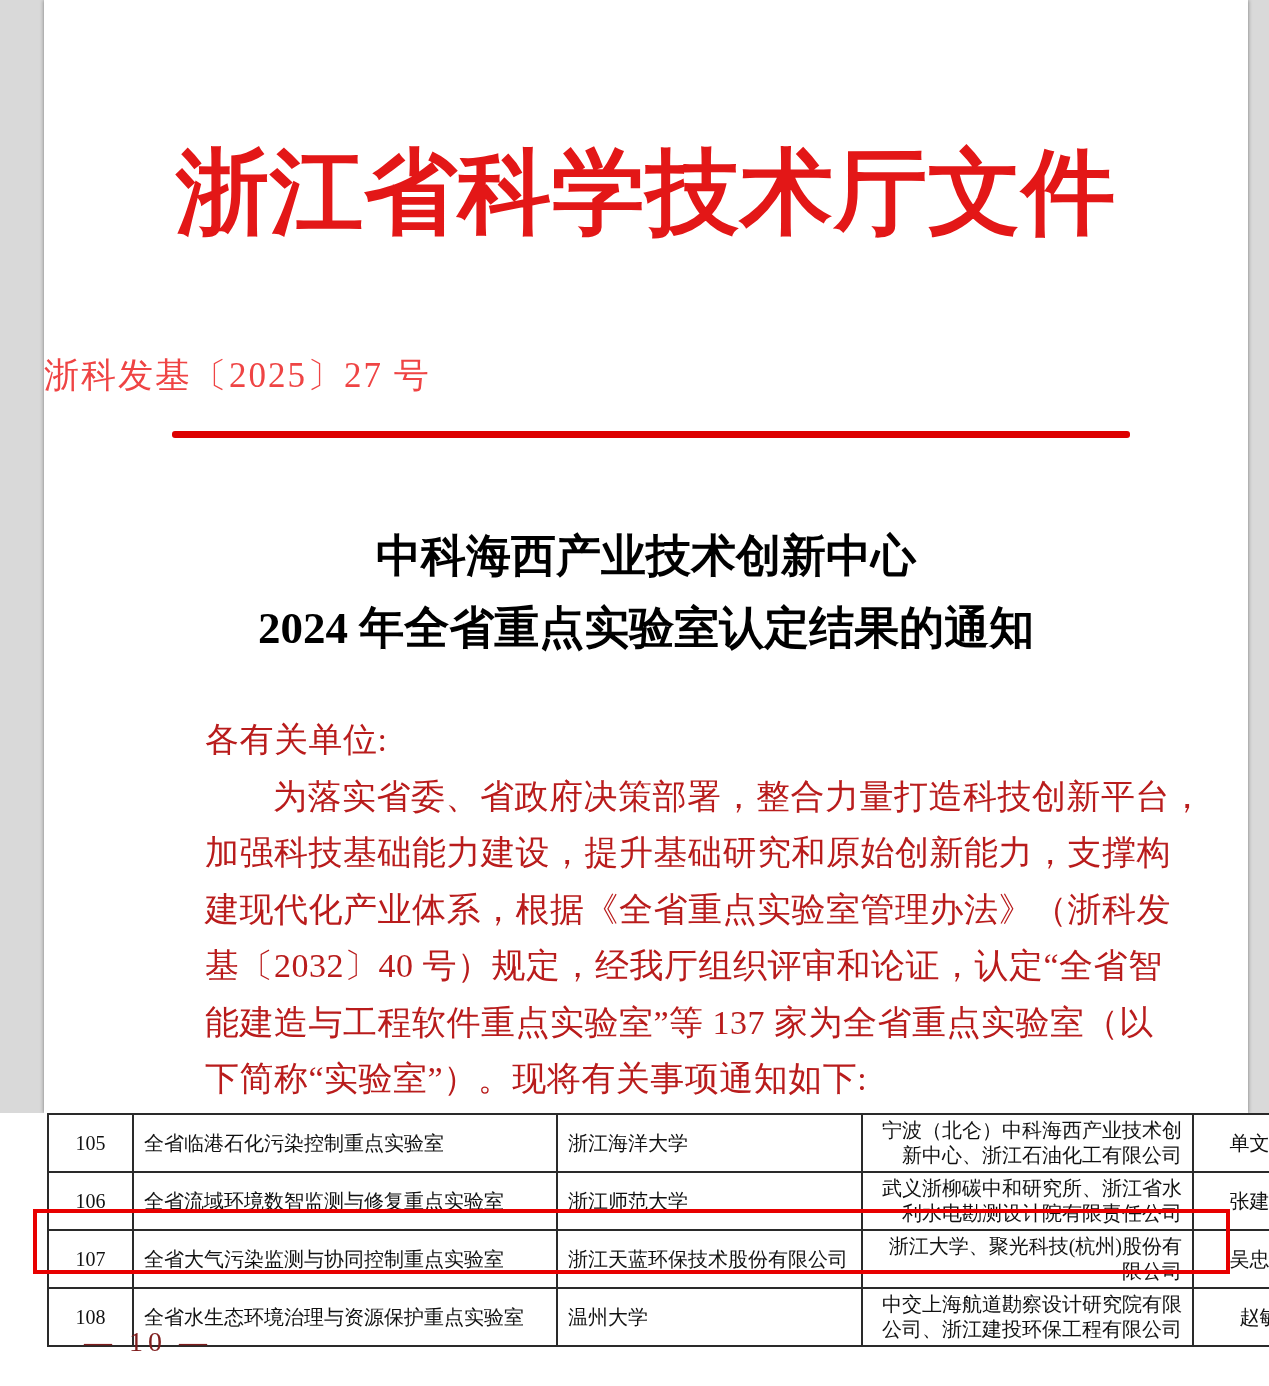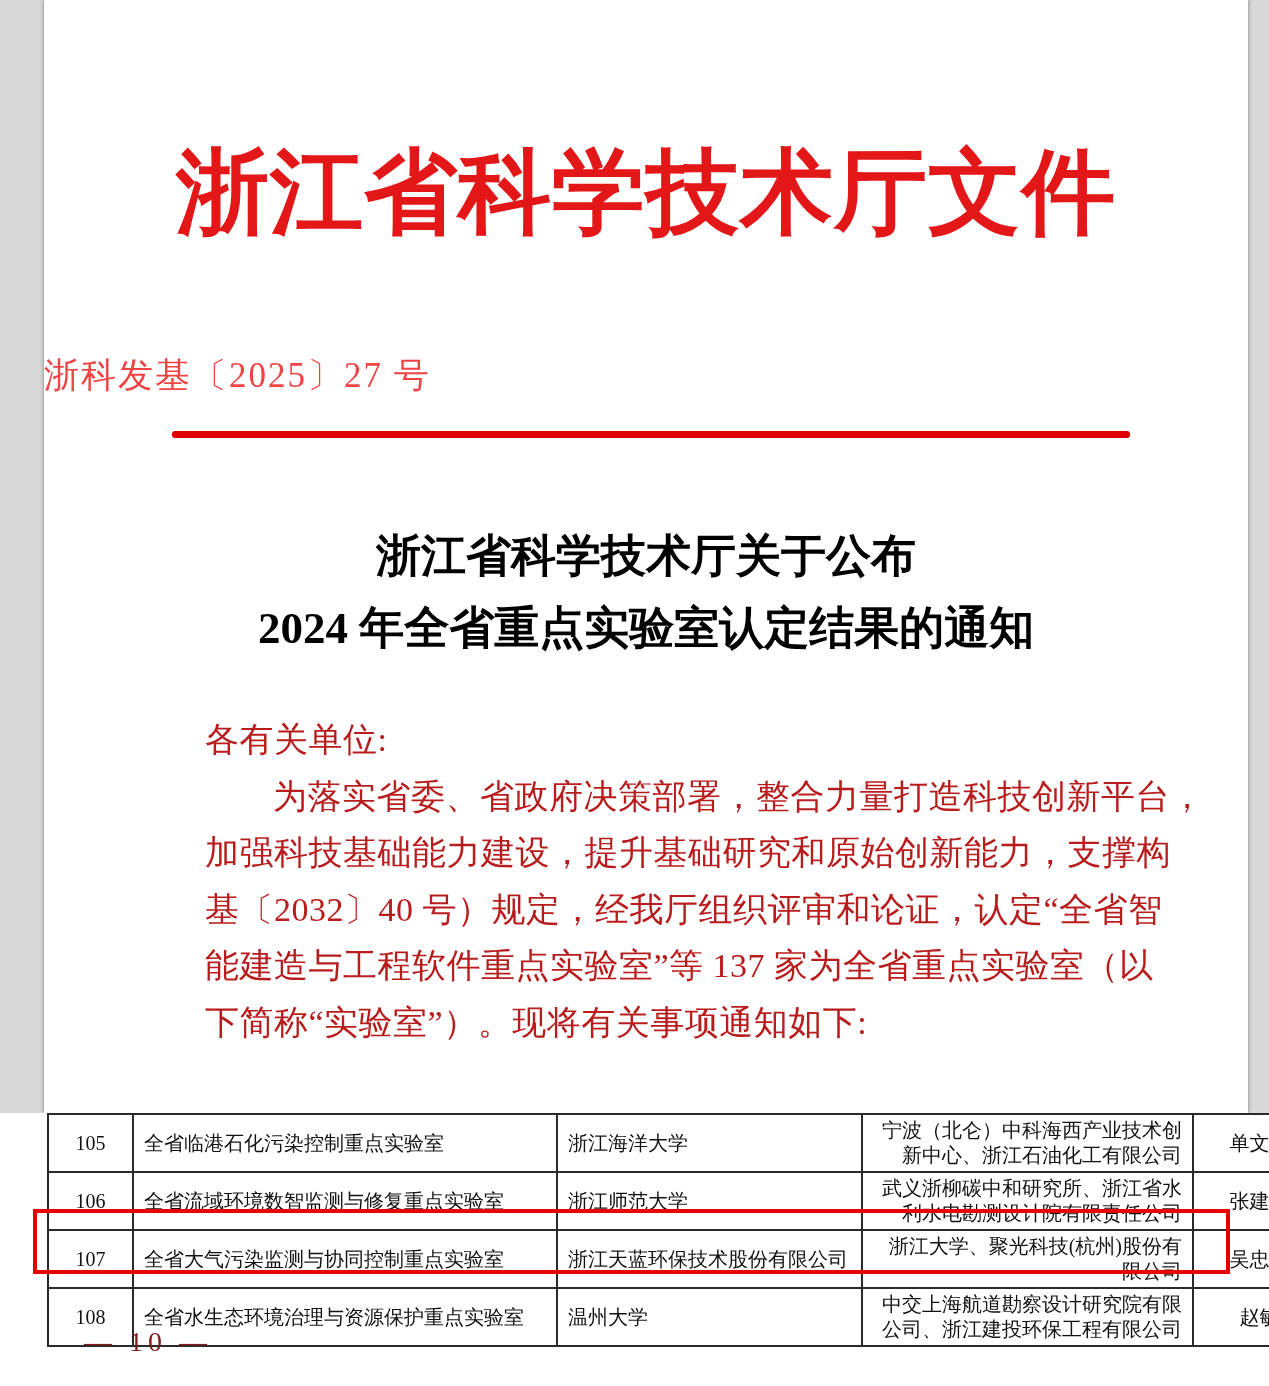--- a/index.html
+++ b/index.html
@@ -135,28 +135,29 @@
   <div class="backdrop"></div>
   <div class="doc-page"></div>
 
   <div class="header-title">浙江省科学技术厅文件</div>
 
   <div class="doc-number">浙科发基〔2025〕27 号</div>
 
   <div class="red-divider"></div>
 
   <div class="notice-title">
-    <div>浙江省科学技术厅关于公布</div>
+    <div>中科海西产业技术创新中心</div>
     <div>2024 年全省重点实验室认定结果的通知</div>
   </div>
 
   <div class="body-block">
     <div class="body-line">各有关单位:</div>
     <div class="body-line indent">为落实省委、省政府决策部署，整合力量打造科技创新平台，</div>
     <div class="body-line">加强科技基础能力建设，提升基础研究和原始创新能力，支撑构</div>
+    <div class="body-line">建现代化产业体系，根据《全省重点实验室管理办法》（浙科发</div>
     <div class="body-line">基〔2032〕40 号）规定，经我厅组织评审和论证，认定“全省智</div>
     <div class="body-line">能建造与工程软件重点实验室”等 137 家为全省重点实验室（以</div>
     <div class="body-line">下简称“实验室”）。现将有关事项通知如下:</div>
   </div>
 
   <div class="table-section"></div>
 
   <table class="results">
     <tbody>
       <tr>

